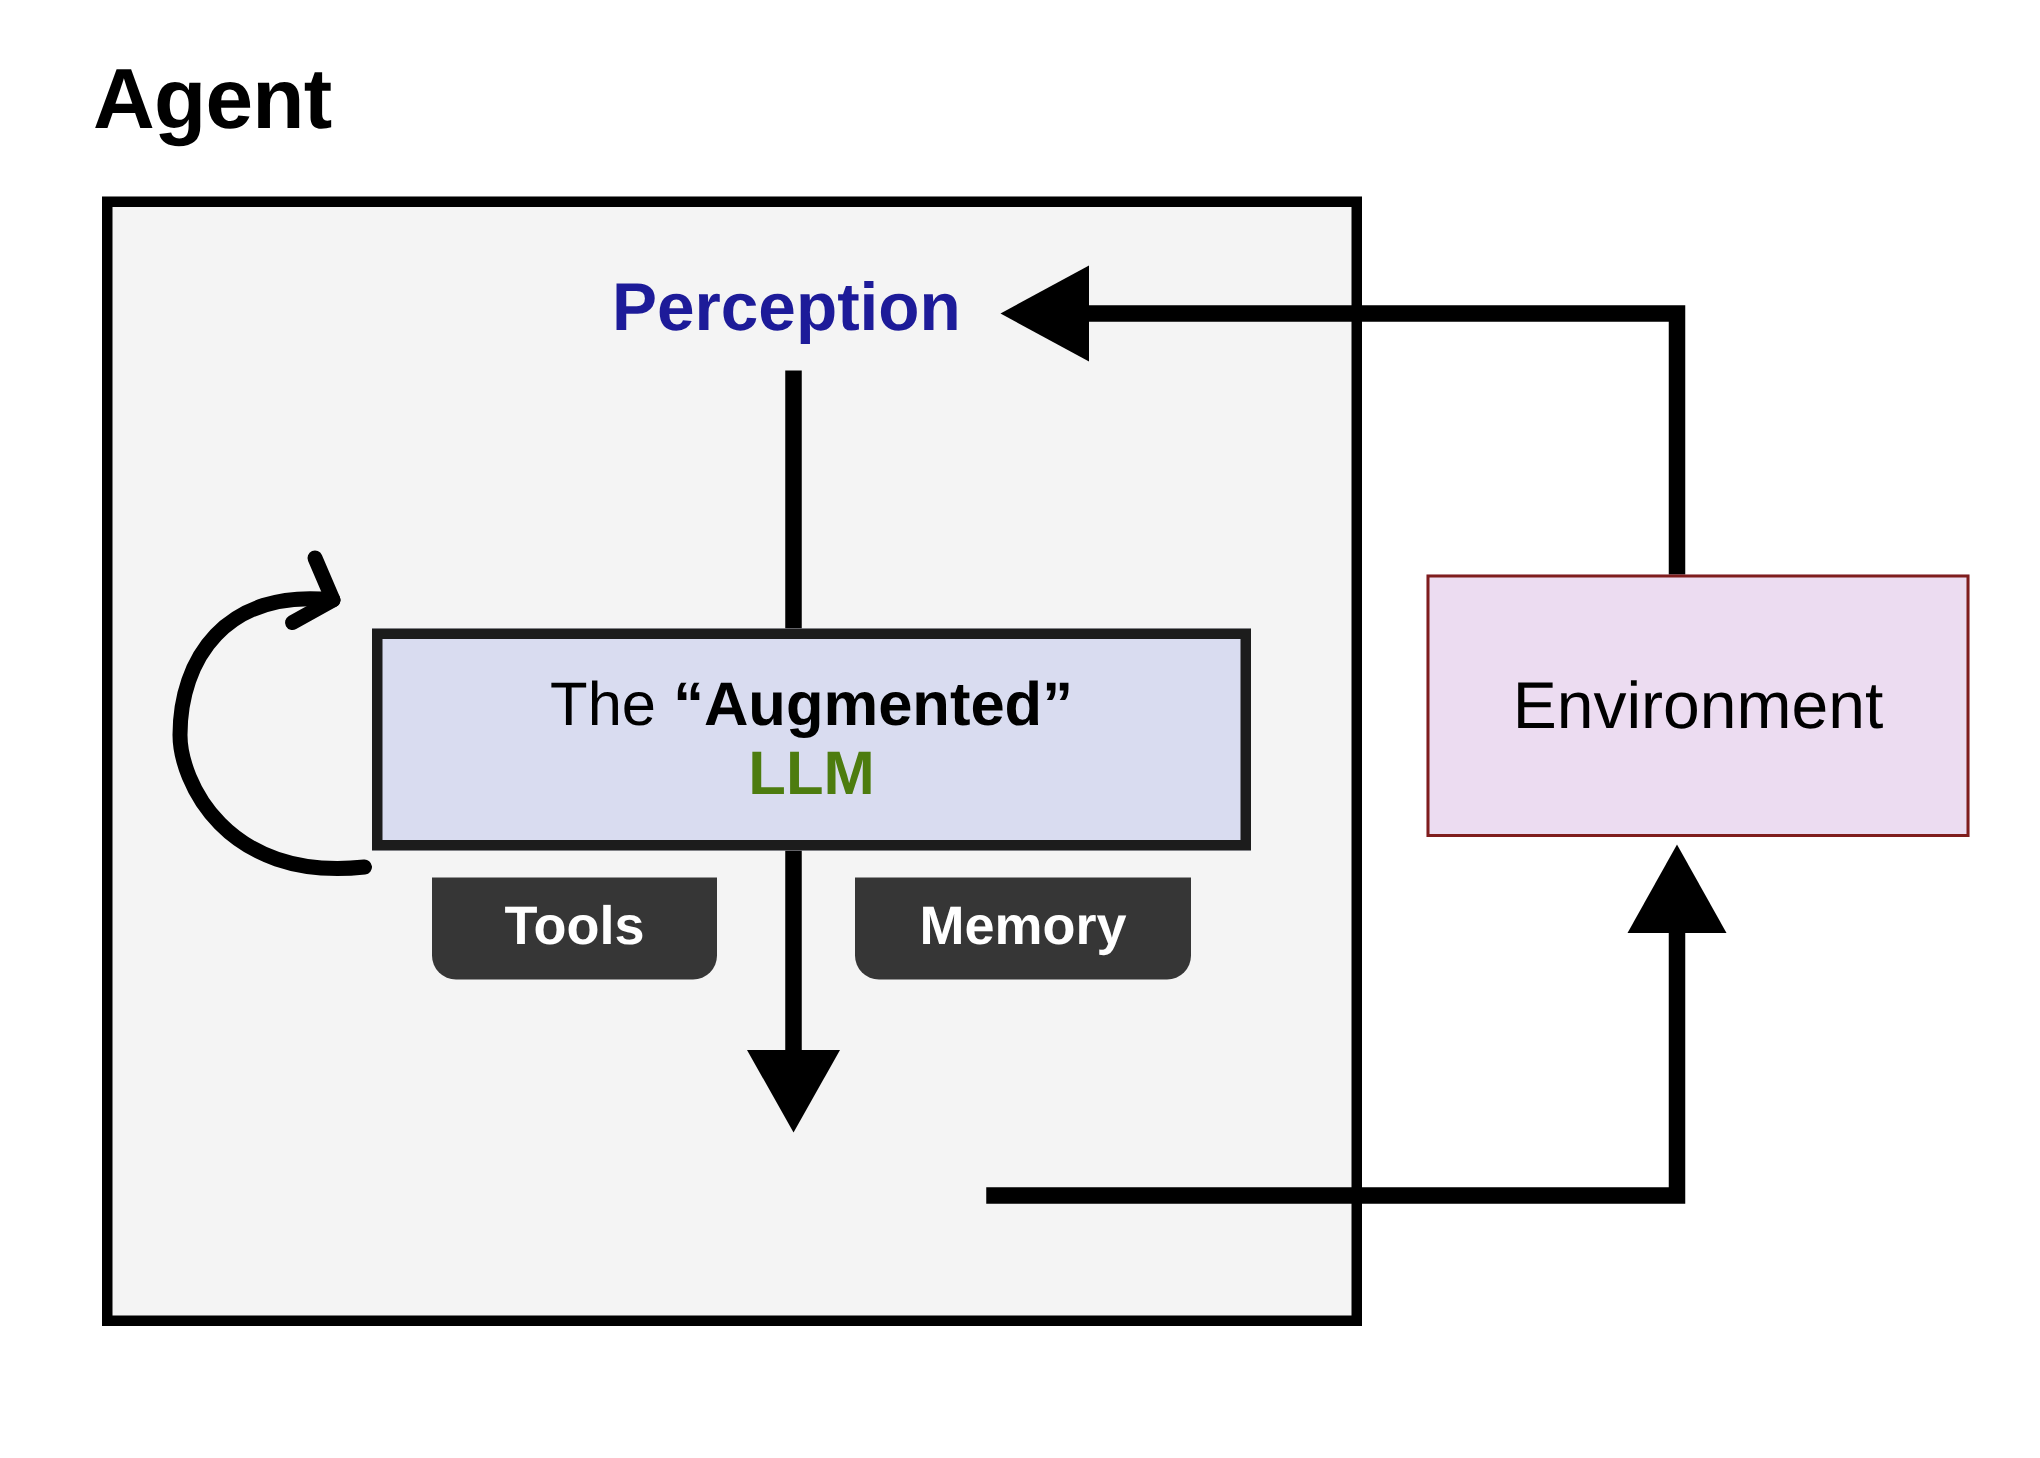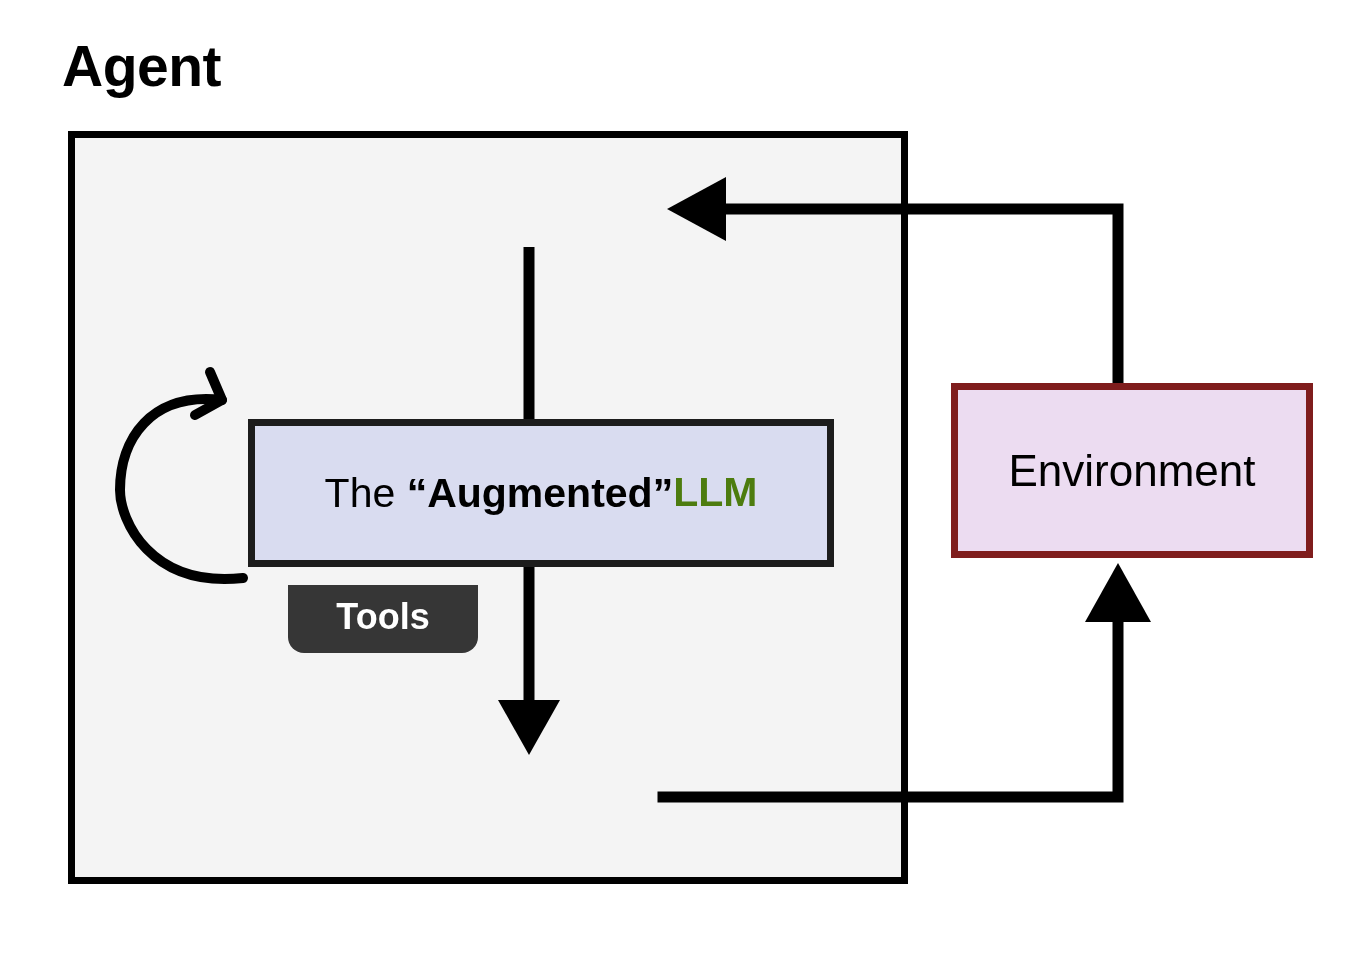--- a/index.html
+++ b/index.html
@@ -72,21 +72,21 @@
   #llm-box {
     position: absolute;
     left: 248px;
     top: 419px;
     width: 586px;
     height: 148px;
     background: #d9dcf0;
     border: 7px solid #1c1c1c;
     box-sizing: border-box;
     display: flex;
-    flex-direction: row;
+    flex-direction: column;
     align-items: center;
     justify-content: center;
     z-index: 6;
   }
   #llm-line1 {
     font-size: 41px;
     color: #000000;
     line-height: 1.08;
     white-space: nowrap;
   }
@@ -122,21 +122,21 @@
   #memory-tab { left: 570px; width: 224px; }
 
   
   #environment-box {
     position: absolute;
     left: 951px;
     top: 383px;
     width: 362px;
     height: 175px;
     background: #ecdcf1;
-    border: 7px solid #7f1d1d;
+    border: 2px solid #7f1d1d;
     box-sizing: border-box;
     display: flex;
     align-items: center;
     justify-content: center;
     z-index: 6;
   }
   #environment-label {
     font-size: 44px;
     color: #000000;
     line-height: 1;
@@ -173,27 +173,31 @@
     <polygon points="1118,563 1085,622 1151,622" fill="#000000"></polygon>
 
     <path d="M 1118 383 L 1118 209 L 723 209" fill="none" stroke="#000000" stroke-width="11" stroke-linecap="square" stroke-linejoin="miter"></path>
     <polygon points="667,209 726,177 726,241" fill="#000000"></polygon>
 
     <path d="M 243 578 C 150 588 120 520 120 490
              C 120 440 150 392 222 400" fill="none" stroke="#000000" stroke-width="10" stroke-linecap="round"></path>
     <path d="M 222 400 L 195 415 M 222 400 L 210 372" fill="none" stroke="#000000" stroke-width="10" stroke-linecap="round" stroke-linejoin="round"></path>
   </svg>
 
+  <div class="node-label" id="perception-label">Perception</div>
 
 
 
   <div class="slot-tab" id="tools-tab">
     <span>Tools</span>
   </div>
 
+  <div class="slot-tab" id="memory-tab">
+    <span>Memory</span>
+  </div>
 
   <div id="llm-box">
     <div id="llm-line1">
       <span class="lead">The </span><span class="strong">“Augmented”</span>
     </div>
     <div id="llm-line2">LLM</div>
   </div>
 
   <div id="environment-box">
     <div id="environment-label">Environment</div>

